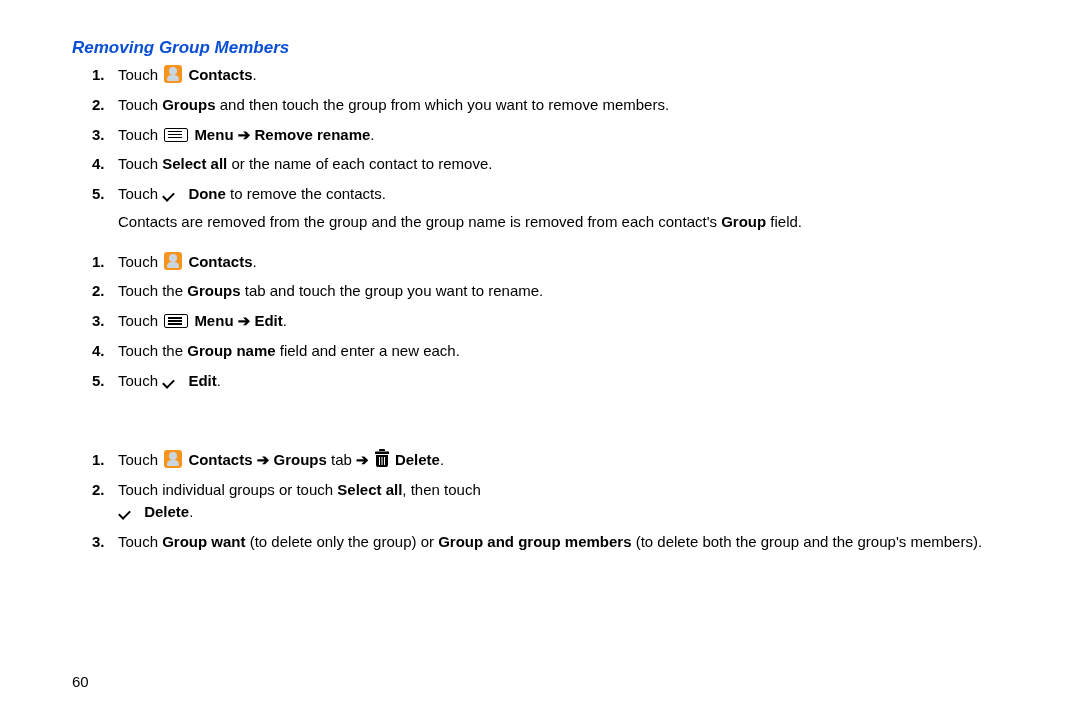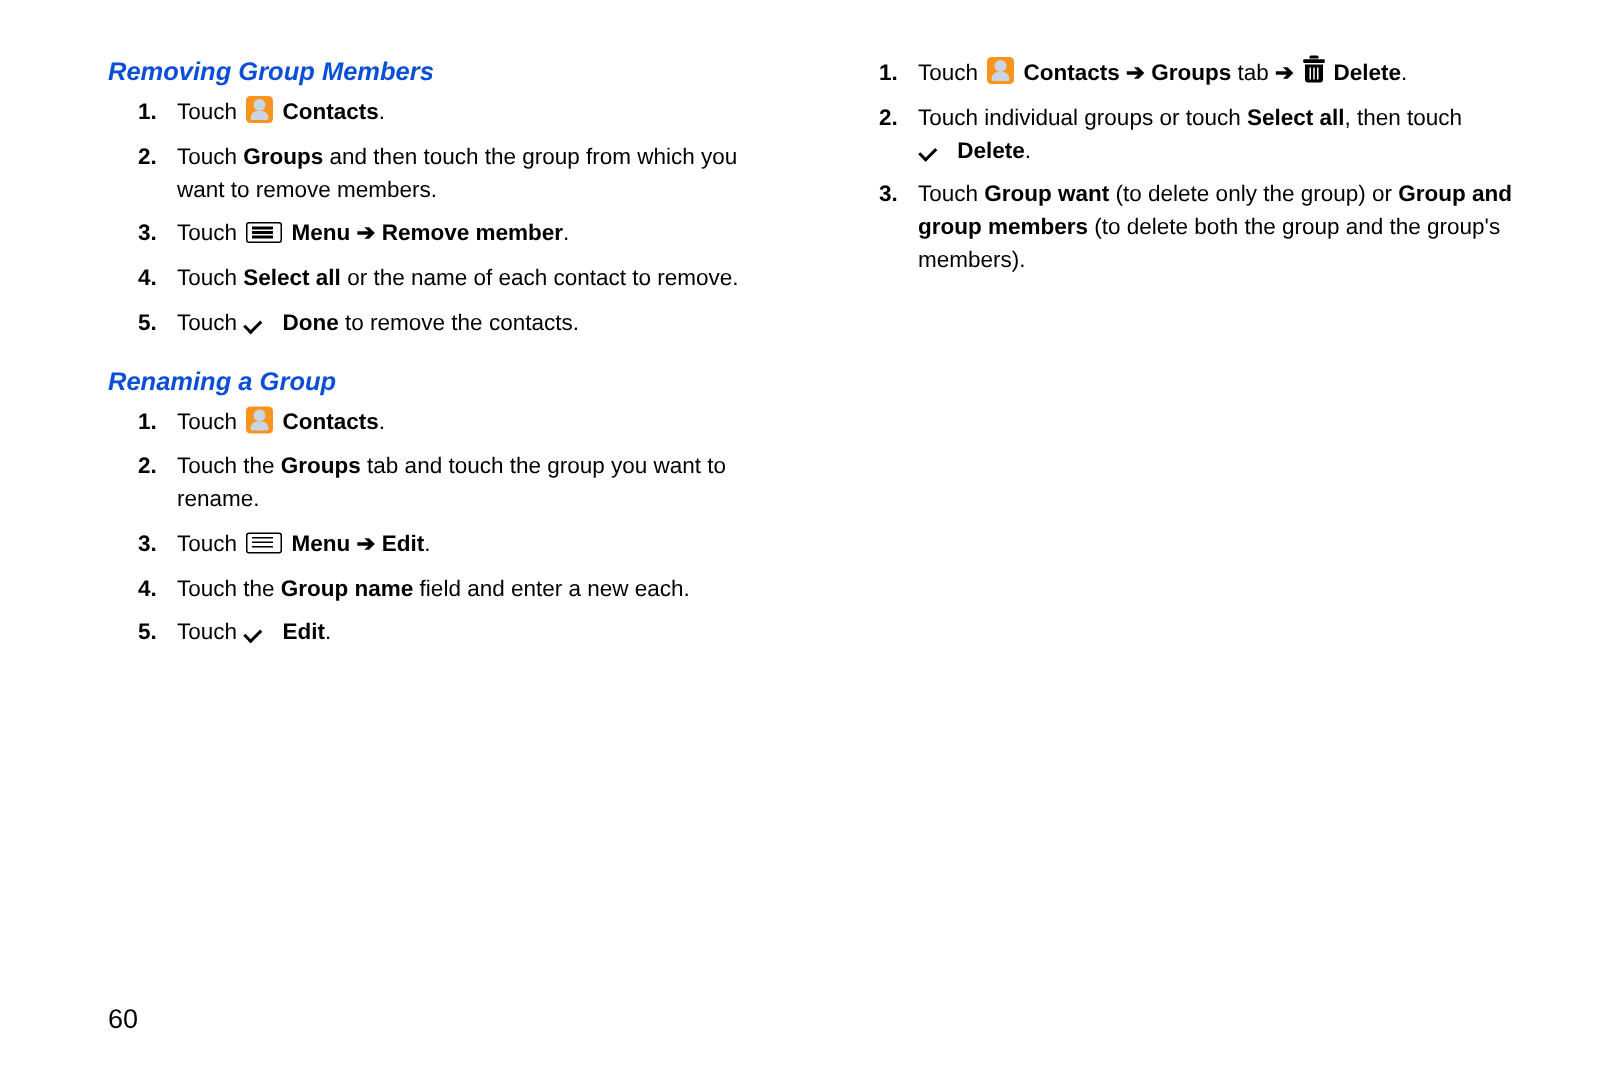--- a/index.html
+++ b/index.html
@@ -10,20 +10,21 @@
     color: #000;
     width: 1080px;
     height: 720px;
     background: #fff;
     position: relative;
   }
   .page {
     display: flex;
     padding: 38px 60px 20px 72px;
     gap: 40px;
+    flex-direction: column;
   }
   .col {
     flex: 1;
     min-width: 0;
   }
   .section-title {
     font-weight: bold;
     font-style: italic;
     color: #0a4fd6;
     font-size: 17px;
@@ -148,21 +149,21 @@
     position: absolute;
     top: 5px; left: 4px;
     width: 1.2px; height: 8px;
     background: #fff;
     box-shadow: 2.5px 0 0 #fff, 5px 0 0 #fff;
   }
   .page-number {
     position: absolute;
     bottom: 30px;
     left: 72px;
-    font-size: 18px;
+    font-size: 15px;
   }
 </style>
 </head>
 <body>
 
 <div class="page">
 
   <div class="col">
 
     <h3 class="section-title">Removing Group Members</h3>
@@ -170,32 +171,34 @@
     <ol class="steps">
       <li>
         <span>Touch </span><span class="icon icon-contacts"></span>
         <span class="bold">Contacts</span><span>.</span>
       </li>
       <li>
         <span>Touch </span><span class="bold">Groups</span><span> and then touch the group from which you want to remove members.</span>
       </li>
       <li>
         <span>Touch </span><span class="icon icon-menu"></span>
-        <span class="bold">Menu</span><span class="bold arrow"> ➔ </span><span class="bold">Remove member</span><span>.</span>
+        <span class="bold">Menu</span><span class="bold arrow"> ➔ </span><span class="bold">Remove rename</span><span>.</span>
       </li>
       <li>
         <span>Touch </span><span class="bold">Select all</span><span> or the name of each contact to remove.</span>
       </li>
       <li>
         <span>Touch </span><span class="icon icon-check"></span>
         <span class="bold">Done</span><span> to remove the contacts.</span>
+        <p class="note">
+          <span>Contacts are removed from the group and the group name is removed from each contact's </span><span class="bold">Group</span><span> field.</span>
+        </p>
       </li>
     </ol>
 
-    <h3 class="section-title">Renaming a Group</h3>
 
     <ol class="steps">
       <li>
         <span>Touch </span><span class="icon icon-contacts"></span>
         <span class="bold">Contacts</span><span>.</span>
       </li>
       <li>
         <span>Touch the </span><span class="bold">Groups</span><span> tab and touch the group you want to rename.</span>
       </li>
       <li>

